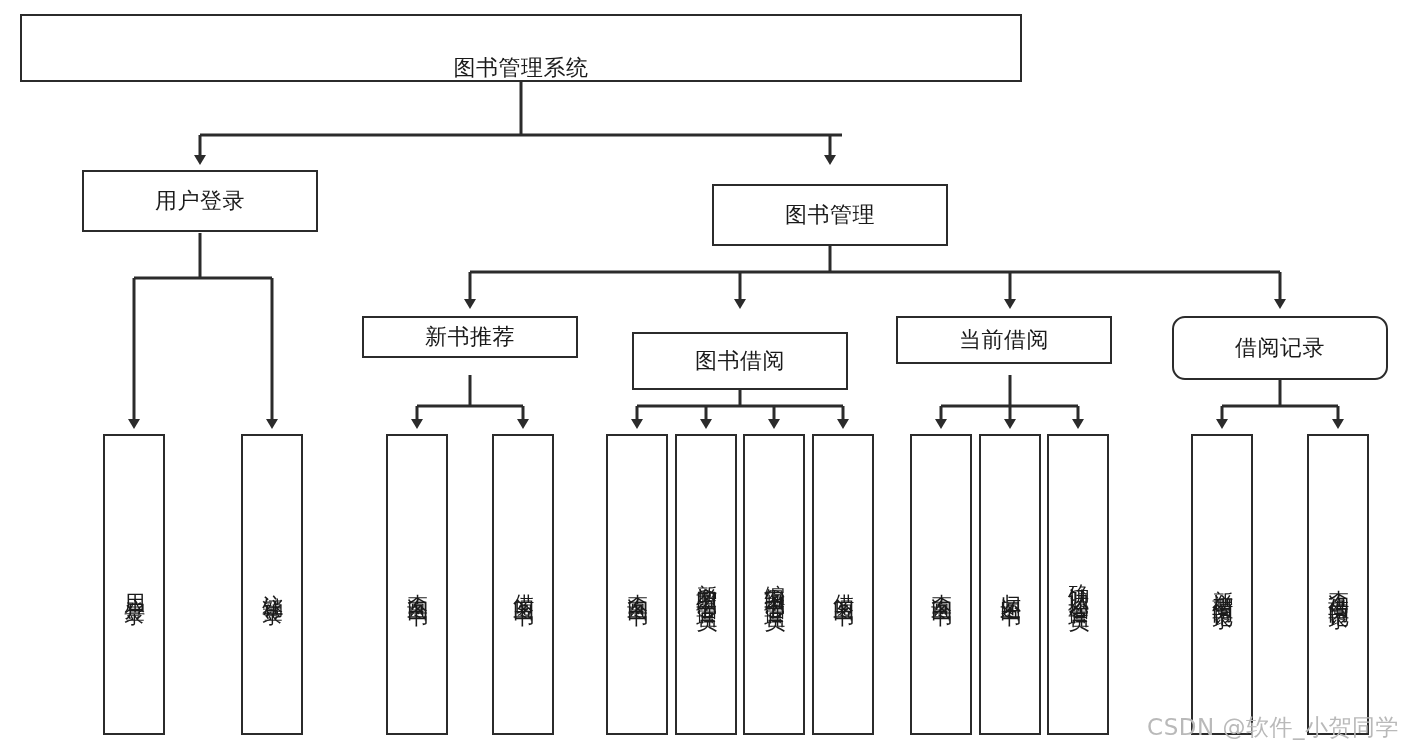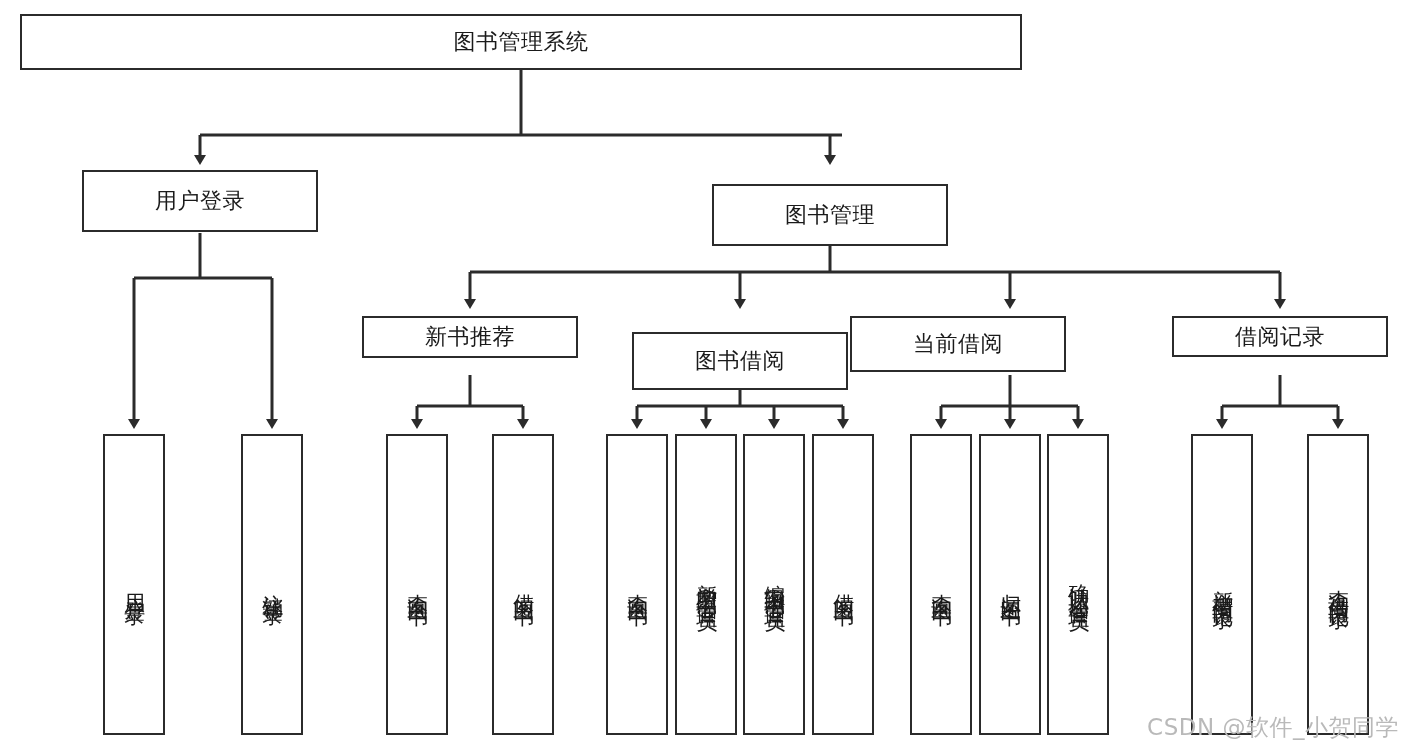--- a/index.html
+++ b/index.html
@@ -113,41 +113,41 @@
       <path d="M1010,406 L1010,420" marker-end="url(#arrow)"></path>
       <path d="M1078,406 L1078,420" marker-end="url(#arrow)"></path>
 
       <path d="M1280,375 L1280,406"></path>
       <path d="M1222,406 L1338,406"></path>
       <path d="M1222,406 L1222,420" marker-end="url(#arrow)"></path>
       <path d="M1338,406 L1338,420" marker-end="url(#arrow)"></path>
     </g>
   </svg>
 
-  <div class="node" style="left:20px; top:14px; width:1002px; height:56px;">
+  <div class="node" style="left:20px; top:14px; width:1002px; height:68px;align-items:flex-end;">
     <span class="node-label">图书管理系统</span>
   </div>
 
   <div class="node" style="left:82px; top:170px; width:236px; height:62px;">
     <span class="node-label">用户登录</span>
   </div>
   <div class="node" style="left:712px; top:184px; width:236px; height:62px;">
     <span class="node-label">图书管理</span>
   </div>
 
   <div class="node" style="left:362px; top:316px; width:216px; height:42px;">
     <span class="node-label">新书推荐</span>
   </div>
   <div class="node" style="left:632px; top:332px; width:216px; height:58px;">
     <span class="node-label">图书借阅</span>
   </div>
-  <div class="node" style="left:850px; top:316px; width:216px; height:56px;">
+  <div class="node" style="left:896px; top:316px; width:216px; height:48px;">
     <span class="node-label">当前借阅</span>
   </div>
-  <div class="node" style="left:1172px; top:316px; width:216px; height:41px;">
+  <div class="node" style="left:1172px; top:316px; width:216px; height:64px;border-radius:13px;">
     <span class="node-label">借阅记录</span>
   </div>
 
   <div class="node vertical" style="left:103px; top:434px; width:62px; height:301px;">
     <span class="node-label">用户登录</span>
   </div>
   <div class="node vertical" style="left:241px; top:434px; width:62px; height:301px;">
     <span class="node-label">注销登录</span>
   </div>
 

